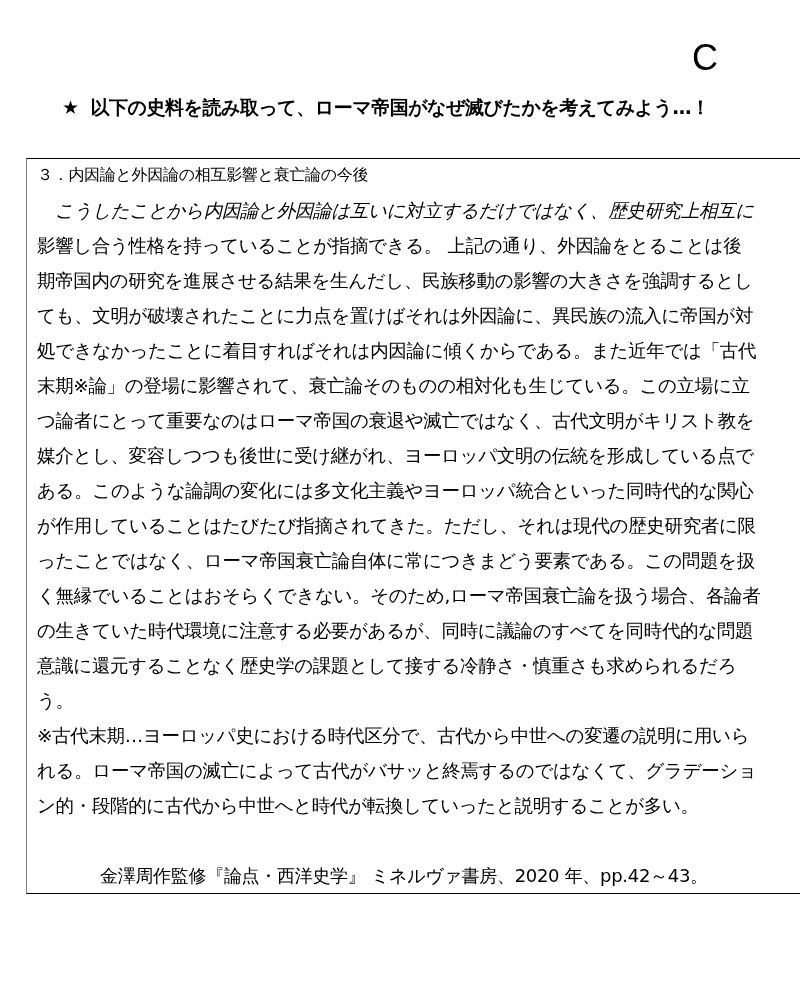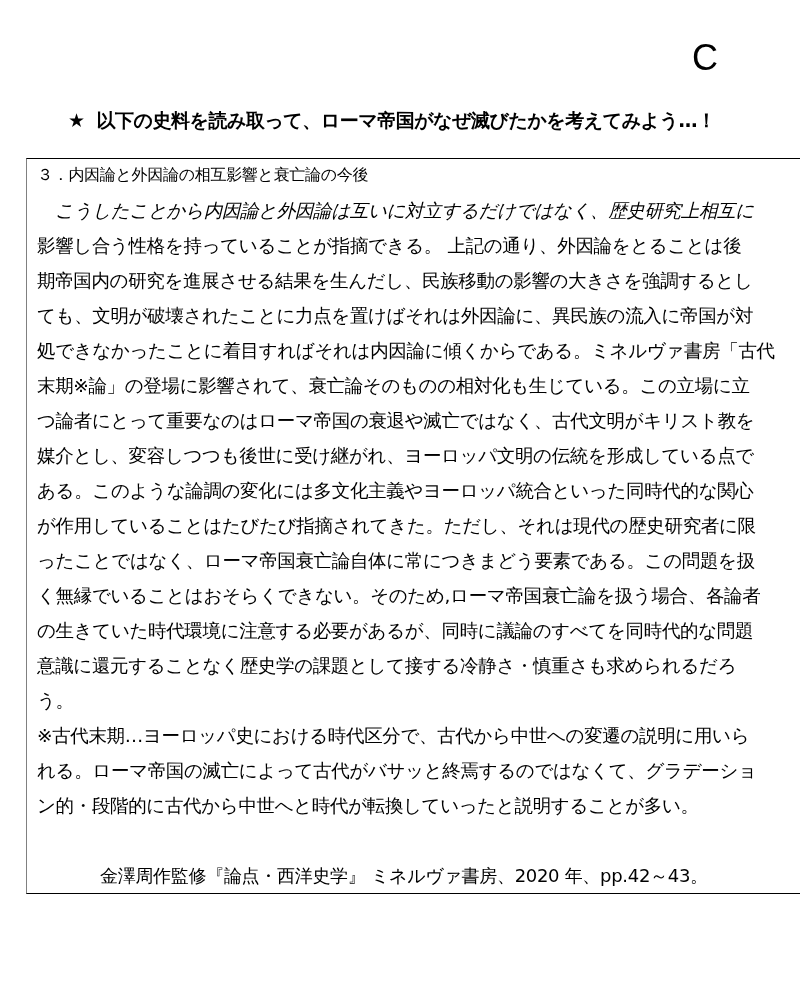--- a/index.html
+++ b/index.html
@@ -19,29 +19,28 @@
       position: absolute;
       left: 692px;
       top: 38px;
       font-family: "Liberation Sans", sans-serif;
       font-size: 36px;
       line-height: 40px;
       color: #000;
     }
     .heading {
       position: absolute;
-      left: 68px;
+      left: 62px;
       top: 94px;
       font-family: "DejaVu Sans", sans-serif;
       font-size: 19px;
       font-weight: bold;
       line-height: 26px;
       letter-spacing: -0.5px;
       white-space: nowrap;
-      margin-top: 13px;
     }
     .heading .star {
       margin-right: 12px;
     }
     .source-box {
       position: absolute;
       left: 26px;
       top: 158px;
       width: 795px;
       height: 736px;
@@ -97,21 +96,21 @@
   <span class="star">★</span><span>以下の史料を読み取って、ローマ帝国がなぜ滅びたかを考えてみよう…！</span>
 </div>
 
 <div class="source-box">
   <div class="section-title">３．内因論と外因論の相互影響と衰亡論の今後</div>
   <div class="body-lines">
     <div class="line indent">こうしたことから内因論と外因論は互いに対立するだけではなく、歴史研究上相互に</div>
     <div class="line">影響し合う性格を持っていることが指摘できる。 上記の通り、外因論をとることは後</div>
     <div class="line">期帝国内の研究を進展させる結果を生んだし、民族移動の影響の大きさを強調するとし</div>
     <div class="line">ても、文明が破壊されたことに力点を置けばそれは外因論に、異民族の流入に帝国が対</div>
-    <div class="line">処できなかったことに着目すればそれは内因論に傾くからである。ミネルヴァ書房「古代</div>
+    <div class="line">処できなかったことに着目すればそれは内因論に傾くからである。また近年では「古代</div>
     <div class="line">末期※論」の登場に影響されて、衰亡論そのものの相対化も生じている。この立場に立</div>
     <div class="line">つ論者にとって重要なのはローマ帝国の衰退や滅亡ではなく、古代文明がキリスト教を</div>
     <div class="line">媒介とし、変容しつつも後世に受け継がれ、ヨーロッパ文明の伝統を形成している点で</div>
     <div class="line">ある。このような論調の変化には多文化主義やヨーロッパ統合といった同時代的な関心</div>
     <div class="line">が作用していることはたびたび指摘されてきた。ただし、それは現代の歴史研究者に限</div>
     <div class="line">ったことではなく、ローマ帝国衰亡論自体に常につきまどう要素である。この問題を扱</div>
     <div class="line">く無縁でいることはおそらくできない。そのため,ローマ帝国衰亡論を扱う場合、各論者</div>
     <div class="line">の生きていた時代環境に注意する必要があるが、同時に議論のすべてを同時代的な問題</div>
     <div class="line">意識に還元することなく歴史学の課題として接する冷静さ・慎重さも求められるだろ</div>
     <div class="line">う。</div>

